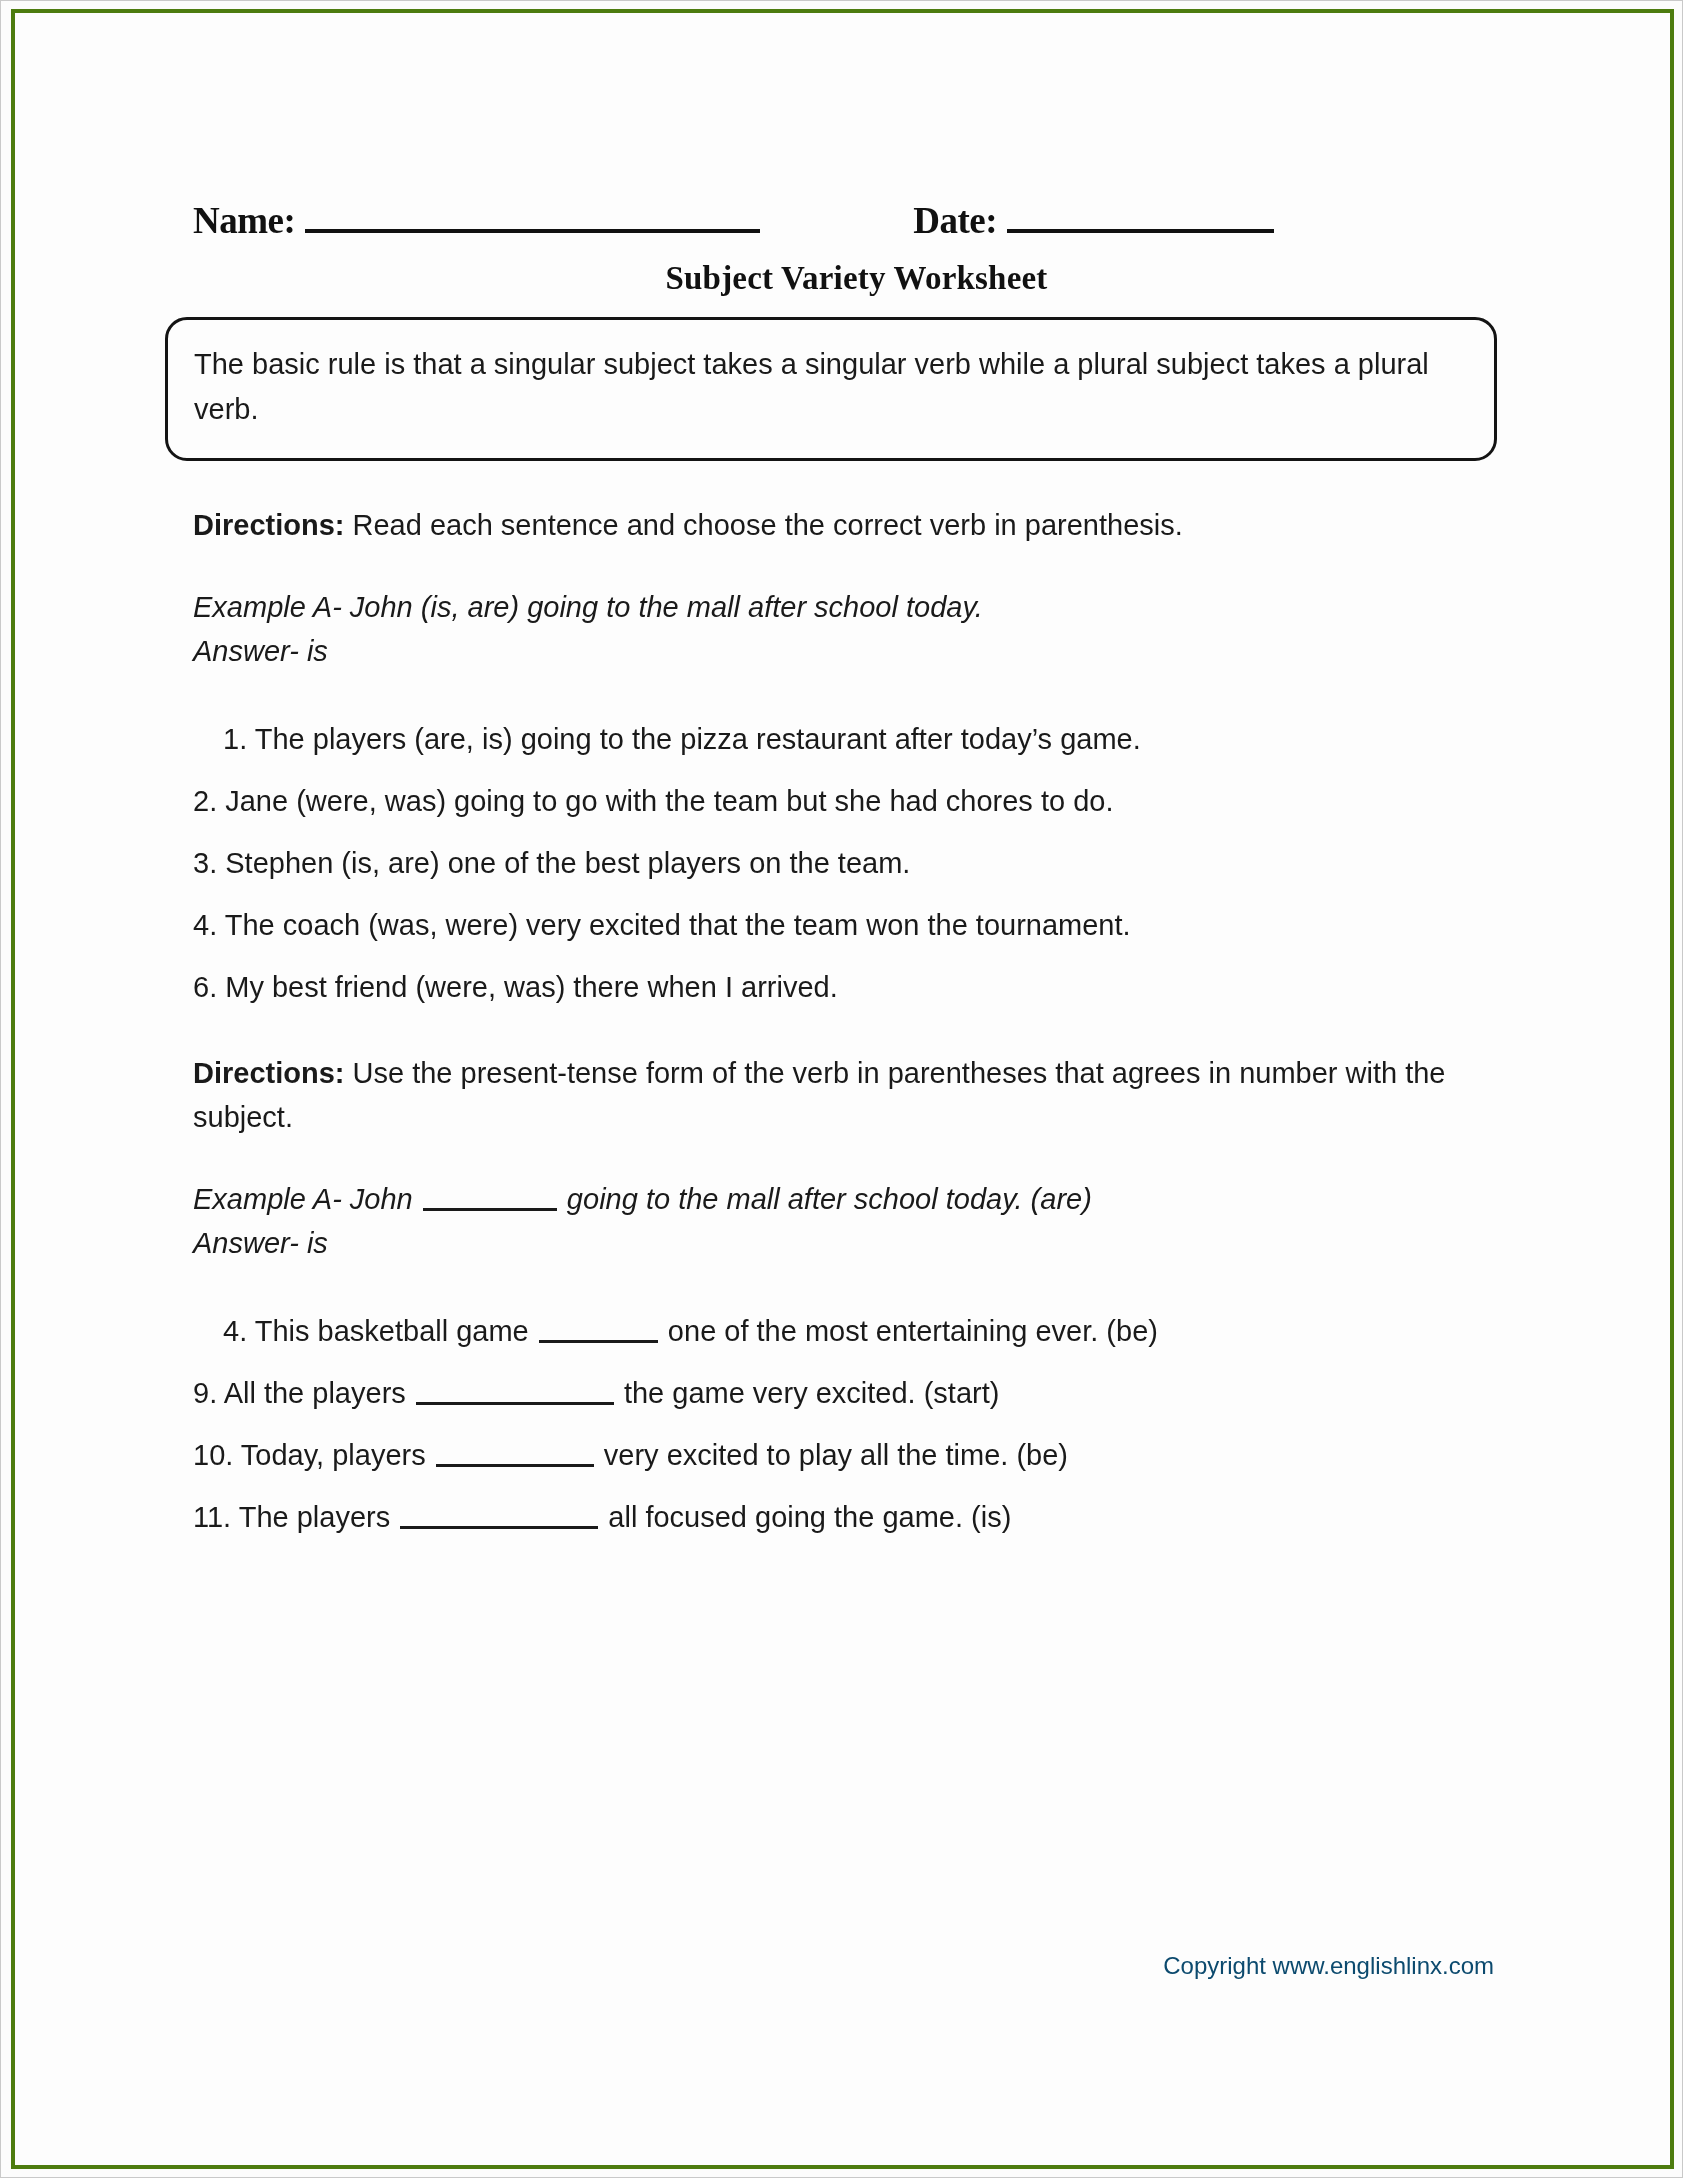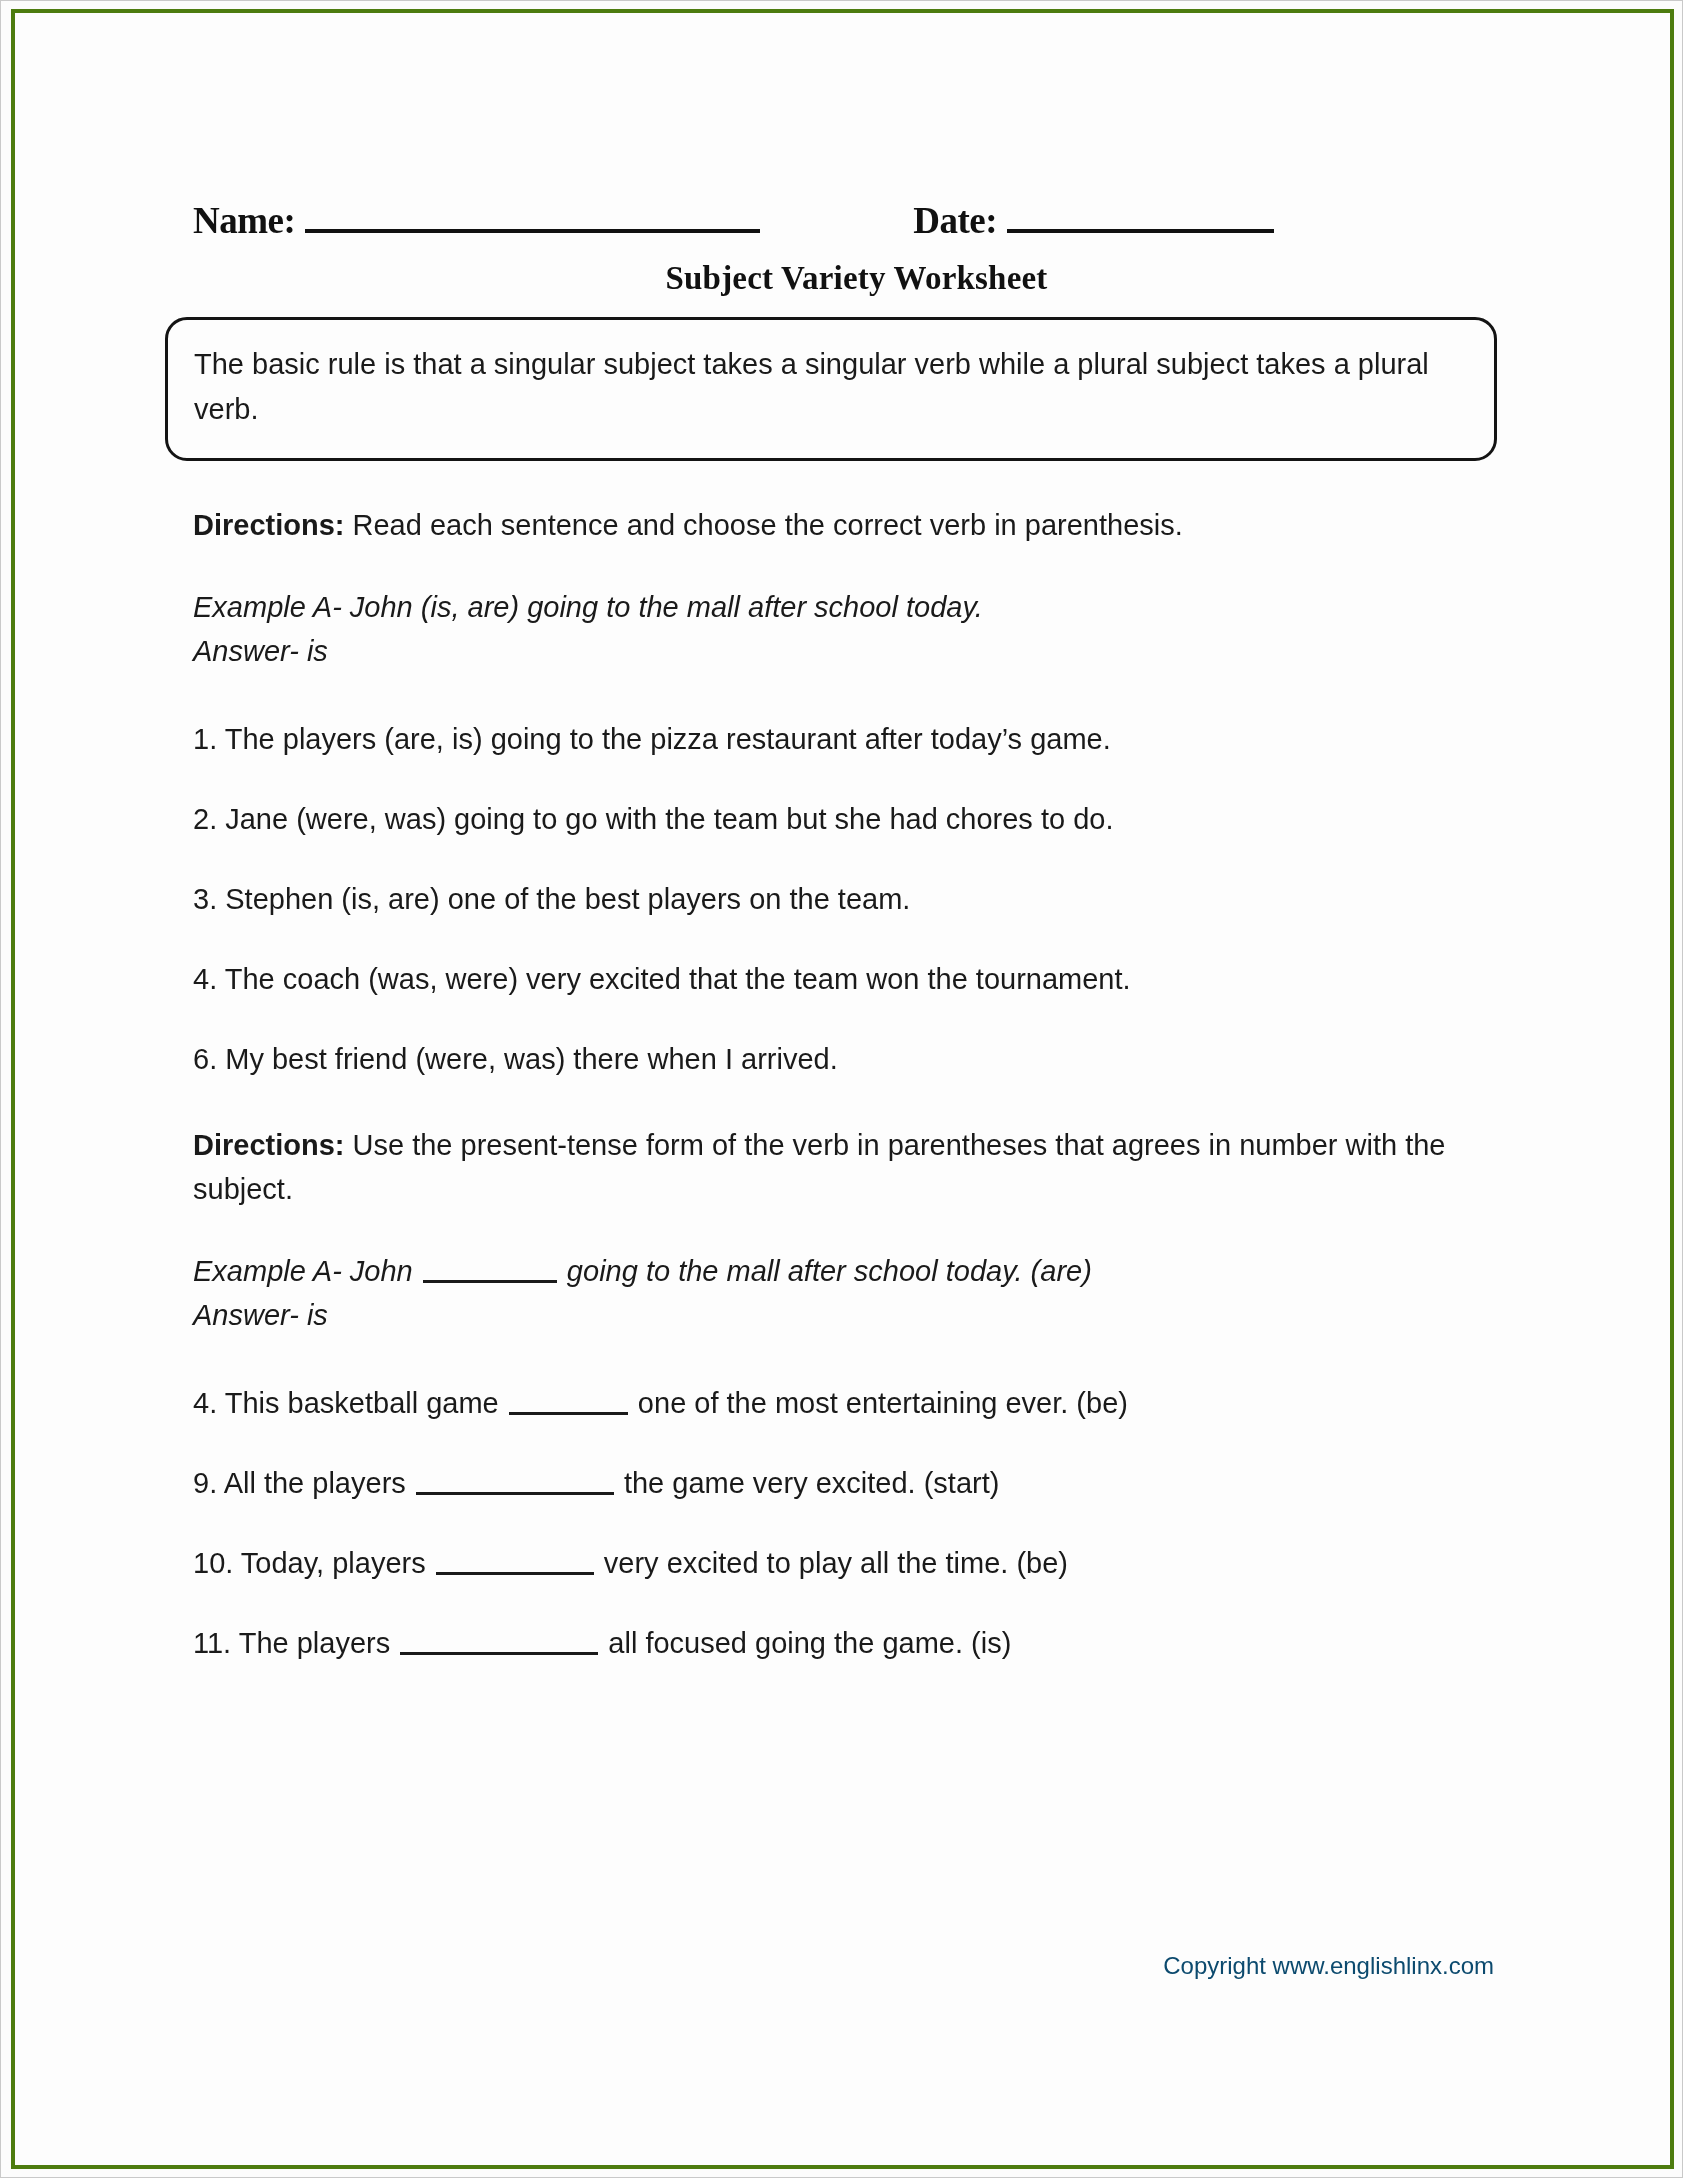--- a/index.html
+++ b/index.html
@@ -111,23 +111,23 @@
     font-weight: bold;
   }
   .example {
     font-style: italic;
     margin-top: 38px;
   }
   .example .ans {
     display: block;
   }
   .question {
-    margin-top: 36px;
+    margin-top: 18px;
   }
-  .q-first { margin-top: 44px; }
+  .q-first { margin-top: 44px; margin-left: 30px; }
 
   
   .blank {
     display: inline-block;
     border-bottom: 3px solid #1a1a1a;
     vertical-align: baseline;
     height: 24px;
     margin: 0 2px -2px 2px;
   }
   .blank.w2 { width: 119px; }

